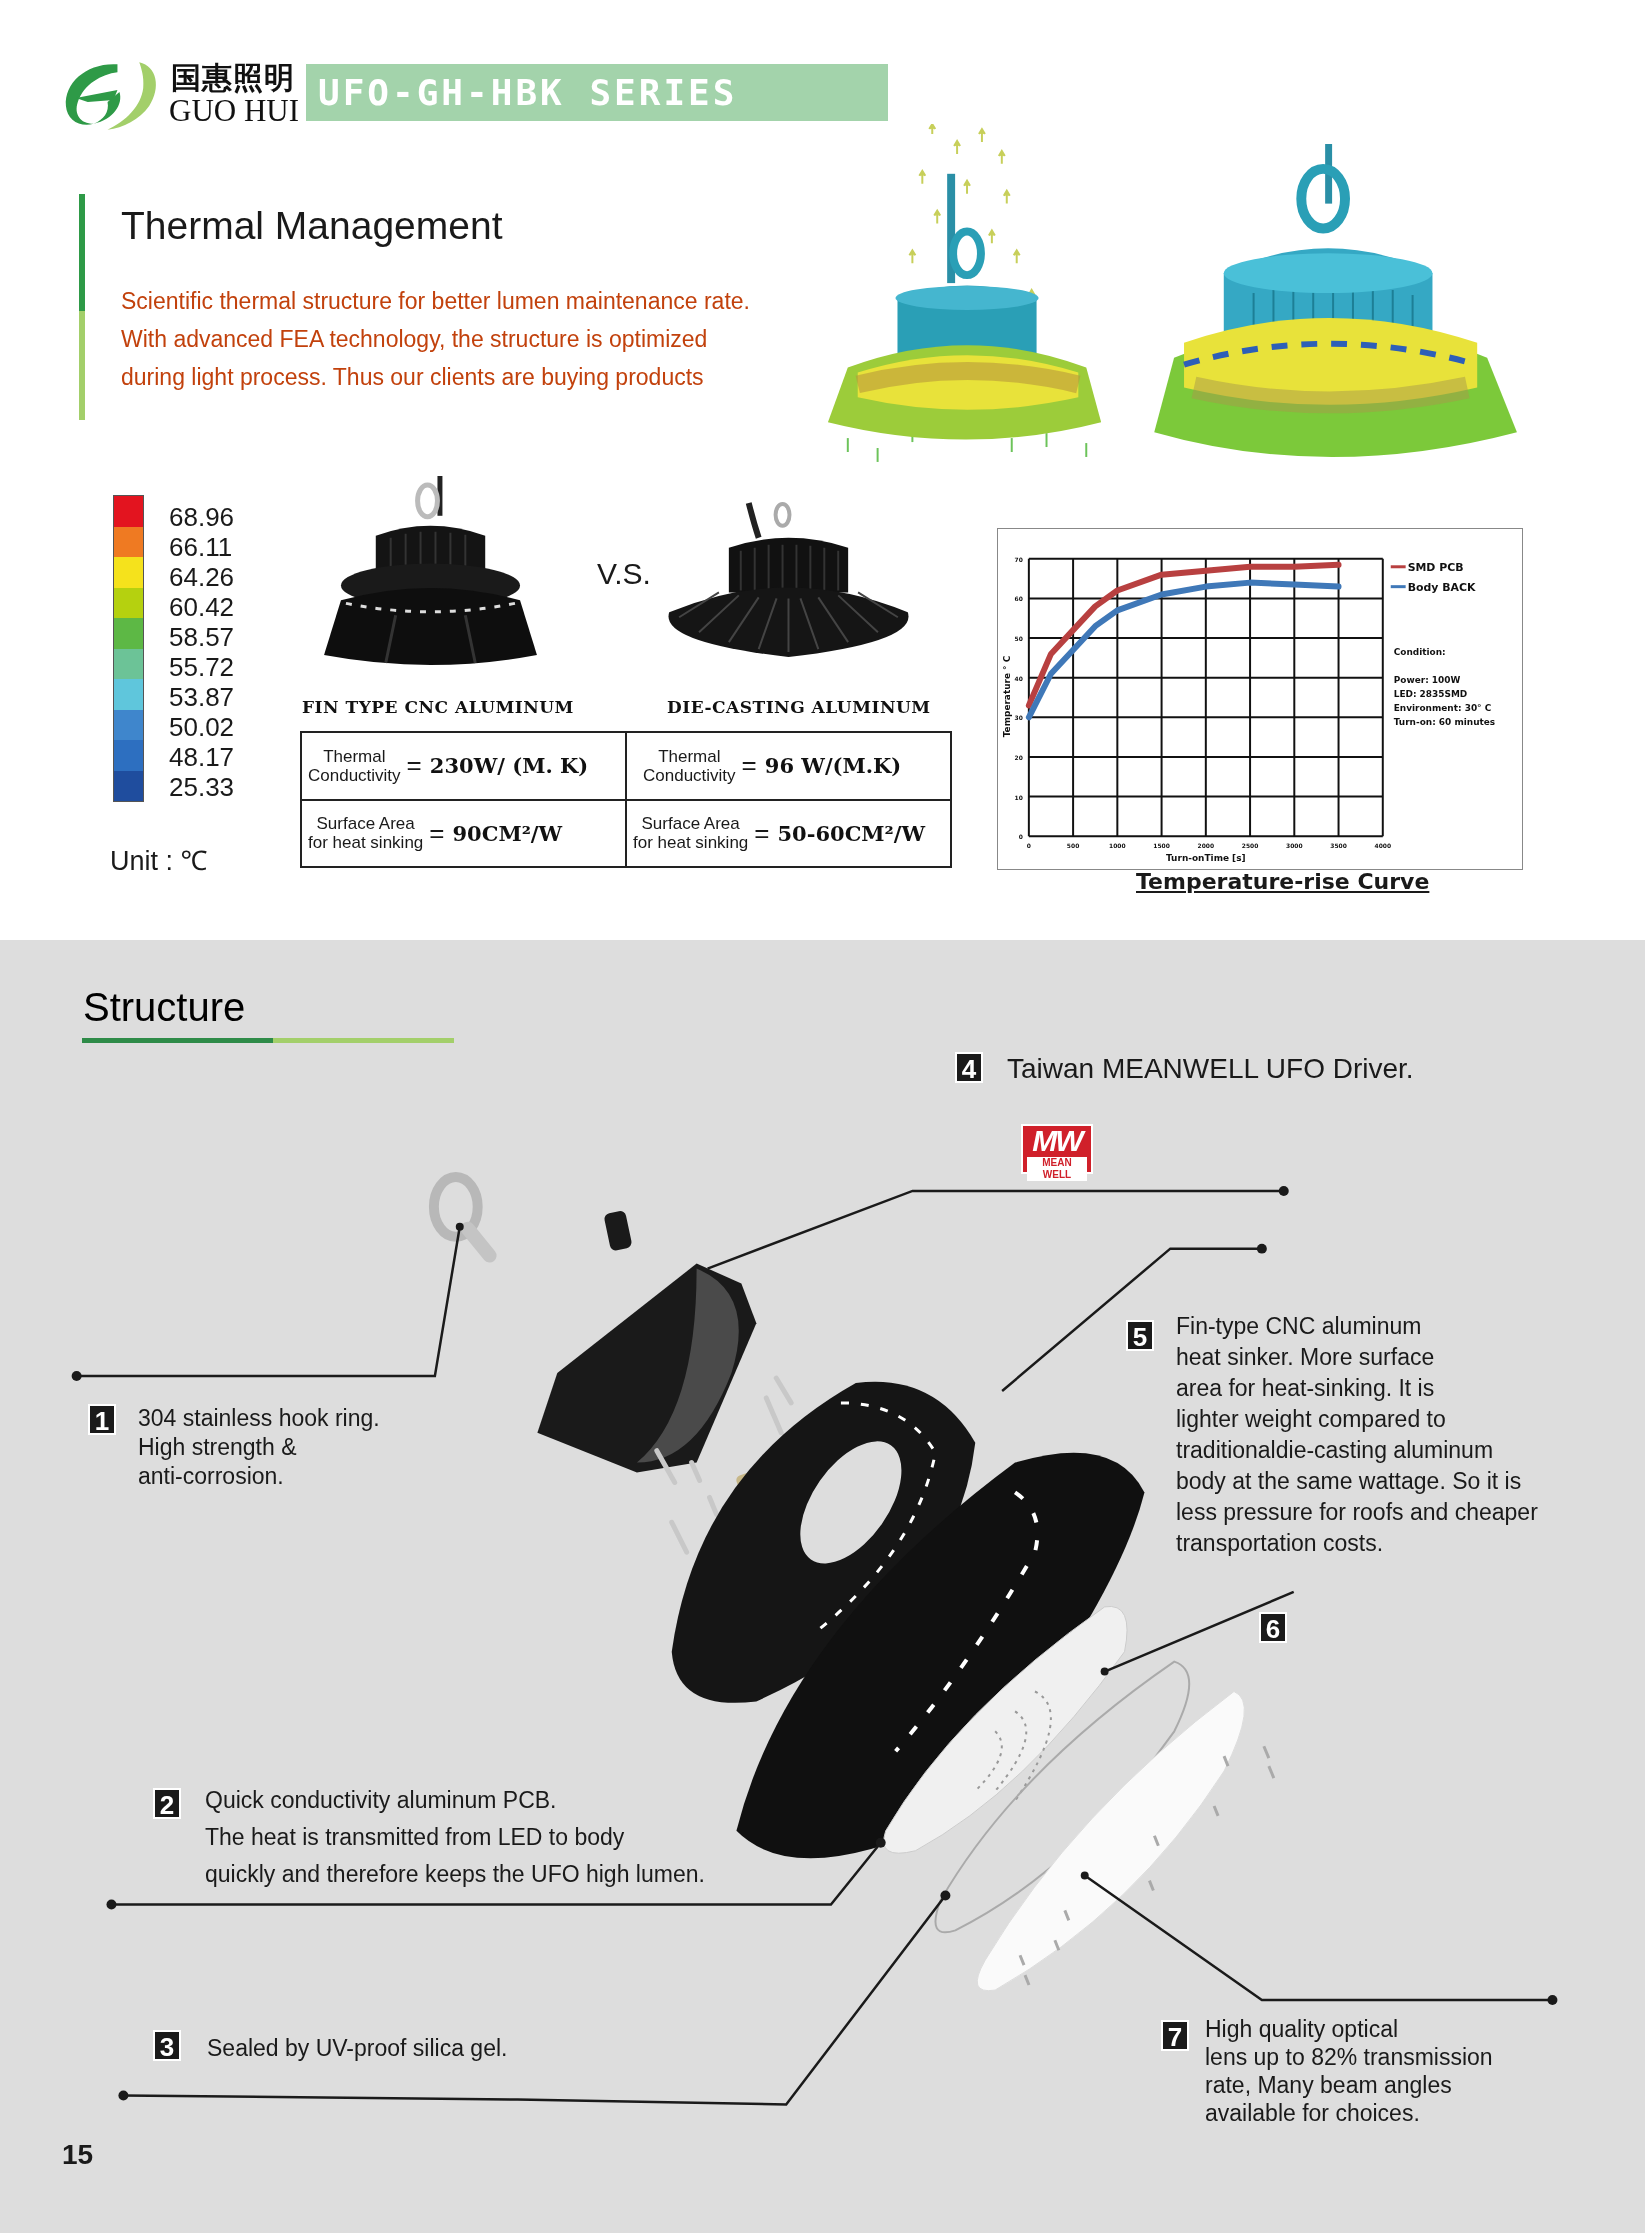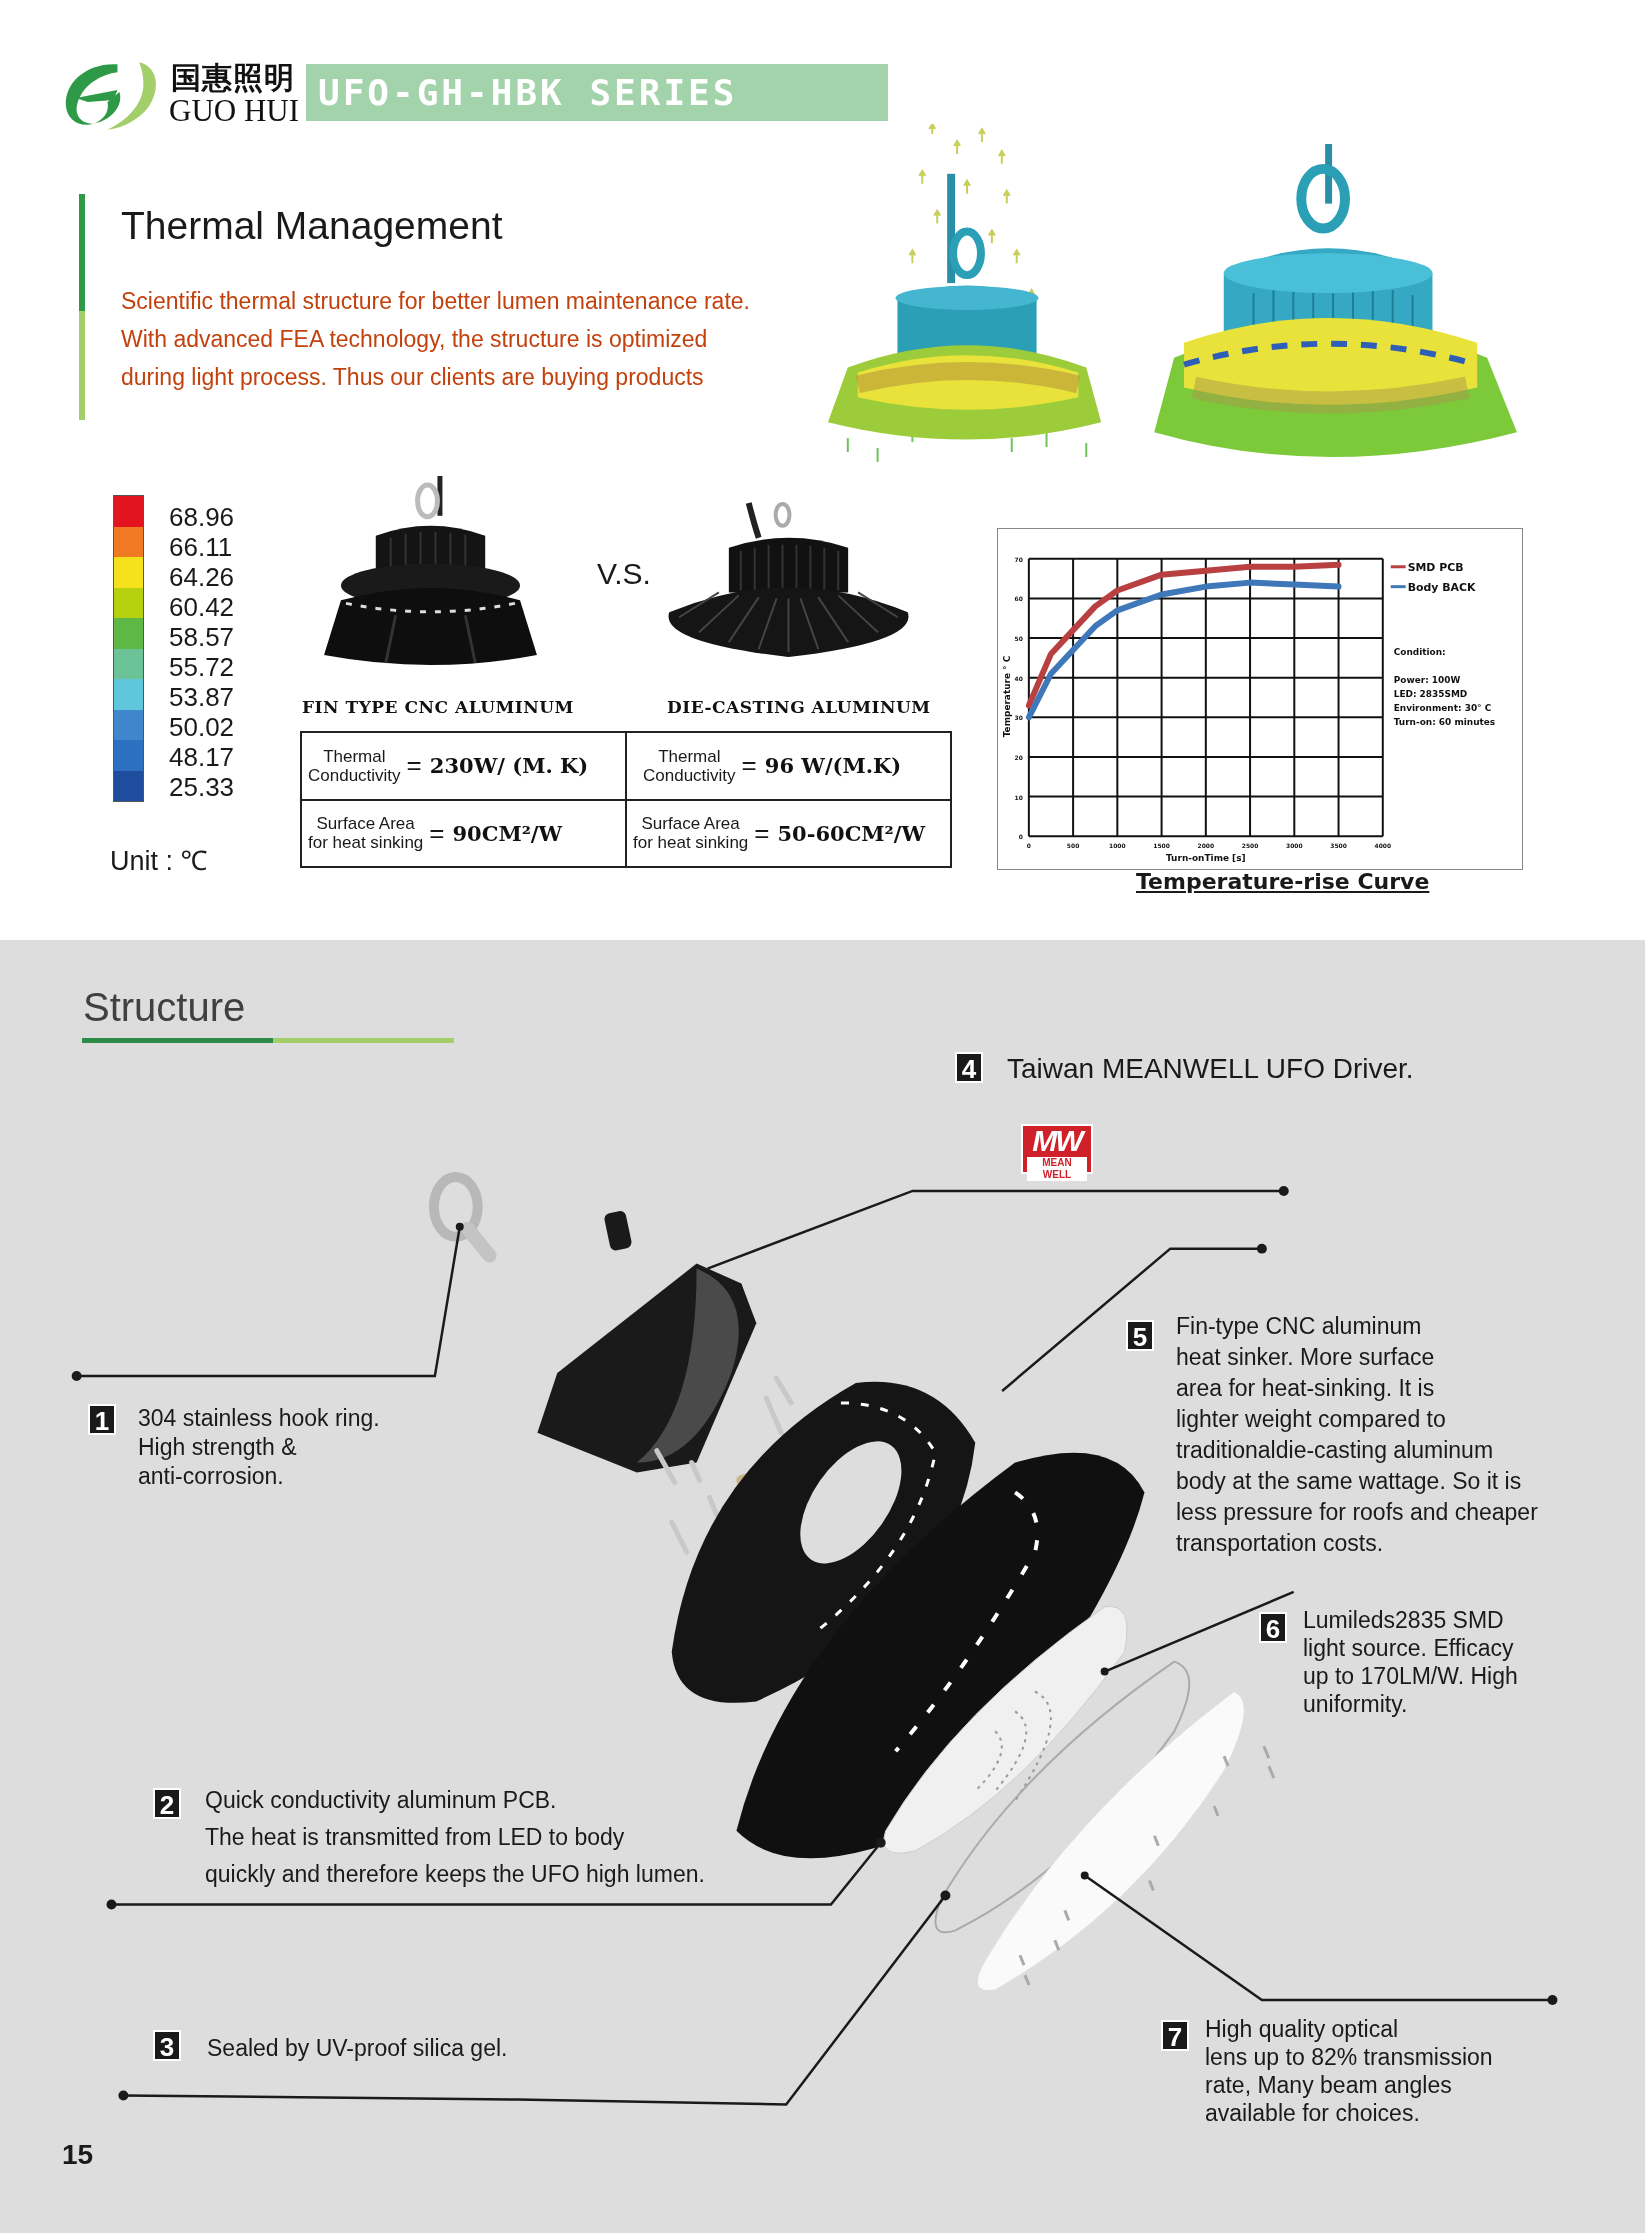--- a/index.html
+++ b/index.html
@@ -38,21 +38,21 @@
   .cell-label { font-family: "Liberation Sans", sans-serif; font-size: 17px; line-height: 19px; text-align: center; color: #1a1a1a; }
   .cell-eq { font-family: "Liberation Sans", sans-serif; font-size: 26px; margin: 0 8px 0 6px; color: #1a1a1a; }
   .cell-val { font-family: "DejaVu Serif", serif; font-weight: bold; font-size: 21px; color: #111; white-space: nowrap; }
 
   
   #chart-frame { left: 997px; top: 528px; width: 526px; height: 342px; border: 1px solid #888; background: #fff; }
   #chart-caption { left: 1136px; top: 869px; font-family: "DejaVu Sans", sans-serif; font-weight: bold; font-size: 22px; color: #1a1a1a; text-decoration: underline; }
 
   
   #structure-bg { left: 0; top: 940px; width: 1646px; height: 1294px; background: #dddddd; }
-  #structure-title { left: 83px; top: 985px; font-family: "Liberation Sans", sans-serif; font-size: 40px; color: #404040; }
+  #structure-title { left: 83px; top: 985px; font-family: "Liberation Sans", sans-serif; font-size: 40px; color: #000000; }
   #structure-underline-dark { left: 82px; top: 1038px; width: 191px; height: 5px; background: #2e8b48; }
   #structure-underline-light { left: 273px; top: 1038px; width: 181px; height: 5px; background: #a3cf6a; }
 
   .callout { position: absolute; display: flex; align-items: flex-start; }
   .badge { width: 28px; height: 31px; background: #1a1a1a; color: #fff; font-family: "Liberation Sans", sans-serif; font-weight: bold; font-size: 26px; line-height: 31px; text-align: center; border: 2px solid #fff; flex: none; }
   .callout-text { font-family: "Liberation Sans", sans-serif; font-size: 23px; color: #1a1a1a; margin-left: 20px; }
 
   #meanwell-logo { left: 1021px; top: 1124px; width: 72px; height: 50px; background: #d0202a; border: 2px solid #fff; text-align: center; color: #fff; }
   #mw-big { font-family: "Liberation Sans", sans-serif; font-weight: bold; font-style: italic; font-size: 30px; line-height: 30px; letter-spacing: -2px; }
   #mw-small { font-family: "Liberation Sans", sans-serif; font-weight: bold; font-size: 10px; line-height: 12px; background: #fff; color: #d0202a; margin: 1px 4px; }
@@ -410,26 +410,20 @@
     <div>lighter weight compared to</div>
     <div>traditionaldie-casting aluminum</div>
     <div>body at the same wattage. So it is</div>
     <div>less pressure for roofs and cheaper</div>
     <div>transportation costs.</div>
   </div>
 </div>
 
 <div class="callout" style="left:1259px;top:1612px;">
   <div class="badge">6</div>
-  <div class="callout-text" style="line-height:28px;margin-left:16px;margin-top:-6px;">
-    <div>Lumileds2835 SMD</div>
-    <div>light source. Efficacy</div>
-    <div>up to 170LM/W. High</div>
-    <div>uniformity.</div>
-  </div>
 </div>
 
 <div class="callout" style="left:1161px;top:2020px;">
   <div class="badge">7</div>
   <div class="callout-text" style="line-height:28px;margin-left:16px;margin-top:-5px;">
     <div>High quality optical</div>
     <div>lens up to 82% transmission</div>
     <div>rate, Many beam angles</div>
     <div>available for choices.</div>
   </div>

